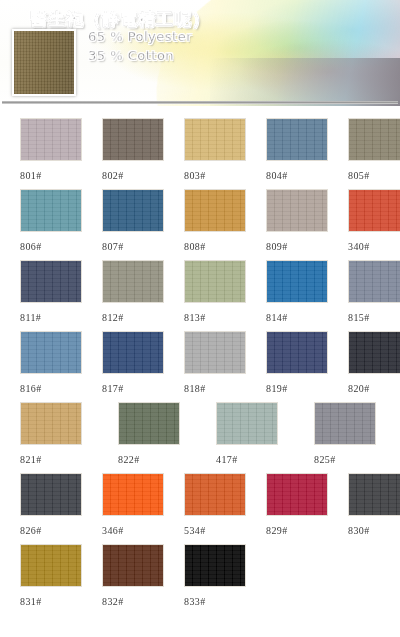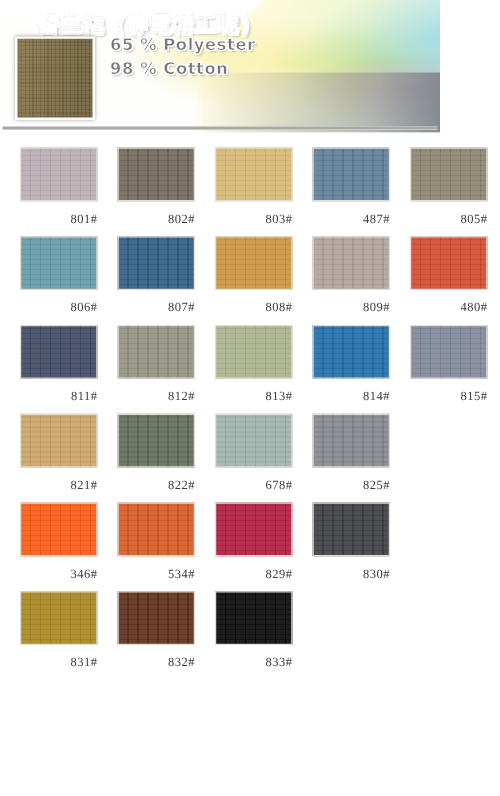--- a/index.html
+++ b/index.html
@@ -11,21 +11,21 @@
     width: 400px;
     height: 637px;
     font-family: "Liberation Serif", "DejaVu Serif", serif;
     overflow: hidden;
     position: relative;
   }
 
   
   .banner {
     position: relative;
-    width: 352px;
+    width: 400px;
     height: 106px;
     overflow: hidden;
     background: #ffffff;
   }
   .banner-bg {
     position: absolute;
     inset: 0;
     background:
       radial-gradient(ellipse 150px 55px at 352px 30px, rgba(120,200,235,0.55) 0%, rgba(120,200,235,0.0) 70%),
       radial-gradient(ellipse 130px 45px at 330px 72px, rgba(190,60,90,0.45) 0%, rgba(190,60,90,0.0) 72%),
@@ -102,21 +102,21 @@
       repeating-linear-gradient(90deg, rgba(0,0,0,0.08) 0 1px, rgba(255,255,255,0.05) 1px 3px),
       repeating-linear-gradient(0deg, rgba(0,0,0,0.05) 0 1px, rgba(255,255,255,0.04) 1px 3px),
       linear-gradient(100deg, #89764c 0%, #7a6840 55%, #6e5f3c 100%);
     box-sizing: border-box;
   }
 
   .spec {
     position: absolute;
     left: 88px;
     font-family: "DejaVu Sans", sans-serif;
-    font-weight: bold;
+    font-weight: normal;
     color: #76767a;
     white-space: nowrap;
     -webkit-text-stroke: 0.5px #ffffff;
     text-shadow:
        1px 1px 0 #ffffff,
       -1px 1px 0 #ffffff,
        1px -1px 0 #ffffff,
       -1px -1px 0 #ffffff,
        1.5px 1.5px 1.5px rgba(130,130,130,0.5);
   }
@@ -133,21 +133,22 @@
     width: 400px;
   }
   .row {
     display: flex;
     height: 71px;
   }
   .cell {
     width: 78px;
     display: flex;
     flex-direction: column;
-    align-items: flex-end;
+    align-items: flex-start;
+    padding-left: 20px;
   }
   .cell.empty { visibility: hidden; }
   .swatch {
     width: 62px;
     height: 43px;
     border: 1px solid #e2ded6;
     box-sizing: border-box;
     background-image:
       repeating-linear-gradient(90deg, rgba(255,255,255,0.07) 0 7px, rgba(0,0,0,0.055) 7px 8px),
       repeating-linear-gradient(0deg, rgba(255,255,255,0.04) 0 3px, rgba(0,0,0,0.035) 3px 4px);
@@ -166,21 +167,21 @@
 <div class="banner">
   <div class="banner-bg"></div>
   <div class="banner-swoosh"></div>
   <div class="banner-shade"></div>
 
   <div class="banner-title">醫生袍（静電精工呢）</div>
 
   <div class="fabric-chip" style="background-color: rgb(125, 107, 67);"></div>
 
   <div class="spec spec-1">65 % Polyester</div>
-  <div class="spec spec-2">98 % Cotton</div>
+  <div class="spec spec-2">35 % Cotton</div>
   <div class="spec spec-4">各種特殊行業</div>
 
   <div class="banner-rule"></div>
 </div>
 
 <div class="grid" id="swatch-grid">
     <div class="row">
       <div class="cell">
         <div class="swatch" style="background-color: rgb(183, 170, 176);"></div>
         <div class="swatch-label">801#</div>
@@ -188,21 +189,21 @@
       <div class="cell">
         <div class="swatch" style="background-color: rgb(111, 99, 88);"></div>
         <div class="swatch-label">802#</div>
       </div>
       <div class="cell">
         <div class="swatch" style="background-color: rgb(212, 181, 113);"></div>
         <div class="swatch-label">803#</div>
       </div>
       <div class="cell">
         <div class="swatch" style="background-color: rgb(91, 123, 150);"></div>
-        <div class="swatch-label">487#</div>
+        <div class="swatch-label">804#</div>
       </div>
       <div class="cell">
         <div class="swatch" style="background-color: rgb(135, 128, 106);"></div>
         <div class="swatch-label">805#</div>
       </div>
     </div>
     <div class="row">
       <div class="cell">
         <div class="swatch" style="background-color: rgb(95, 151, 164);"></div>
         <div class="swatch-label">806#</div>
@@ -214,21 +215,21 @@
       <div class="cell">
         <div class="swatch" style="background-color: rgb(200, 145, 60);"></div>
         <div class="swatch-label">808#</div>
       </div>
       <div class="cell">
         <div class="swatch" style="background-color: rgb(173, 160, 151);"></div>
         <div class="swatch-label">809#</div>
       </div>
       <div class="cell">
         <div class="swatch" style="background-color: rgb(210, 70, 44);"></div>
-        <div class="swatch-label">480#</div>
+        <div class="swatch-label">340#</div>
       </div>
     </div>
     <div class="row">
       <div class="cell">
         <div class="swatch" style="background-color: rgb(59, 69, 96);"></div>
         <div class="swatch-label">811#</div>
       </div>
       <div class="cell">
         <div class="swatch" style="background-color: rgb(144, 142, 125);"></div>
         <div class="swatch-label">812#</div>
@@ -241,38 +242,64 @@
         <div class="swatch" style="background-color: rgb(27, 106, 168);"></div>
         <div class="swatch-label">814#</div>
       </div>
       <div class="cell">
         <div class="swatch" style="background-color: rgb(123, 132, 151);"></div>
         <div class="swatch-label">815#</div>
       </div>
     </div>
     <div class="row">
       <div class="cell">
+        <div class="swatch" style="background-color: rgb(93, 135, 171);"></div>
+        <div class="swatch-label">816#</div>
+      </div>
+      <div class="cell">
+        <div class="swatch" style="background-color: rgb(43, 69, 115);"></div>
+        <div class="swatch-label">817#</div>
+      </div>
+      <div class="cell">
+        <div class="swatch" style="background-color: rgb(169, 169, 169);"></div>
+        <div class="swatch-label">818#</div>
+      </div>
+      <div class="cell">
+        <div class="swatch" style="background-color: rgb(51, 63, 106);"></div>
+        <div class="swatch-label">819#</div>
+      </div>
+      <div class="cell">
+        <div class="swatch" style="background-color: rgb(36, 38, 47);"></div>
+        <div class="swatch-label">820#</div>
+      </div>
+    </div>
+    <div class="row">
+      <div class="cell">
         <div class="swatch" style="background-color: rgb(201, 162, 99);"></div>
         <div class="swatch-label">821#</div>
       </div>
       <div class="cell">
         <div class="swatch" style="background-color: rgb(95, 107, 85);"></div>
         <div class="swatch-label">822#</div>
       </div>
       <div class="cell">
         <div class="swatch" style="background-color: rgb(158, 177, 171);"></div>
-        <div class="swatch-label">678#</div>
+        <div class="swatch-label">417#</div>
       </div>
       <div class="cell">
         <div class="swatch" style="background-color: rgb(132, 132, 141);"></div>
         <div class="swatch-label">825#</div>
       </div>
     </div>
     <div class="row">
       <div class="cell">
+        <div class="swatch" style="background-color: rgb(57, 60, 67);"></div>
+        <div class="swatch-label">826#</div>
+      </div>
+      <div class="cell">
         <div class="swatch" style="background-color: rgb(249, 86, 12);"></div>
         <div class="swatch-label">346#</div>
       </div>
       <div class="cell">
         <div class="swatch" style="background-color: rgb(212, 86, 31);"></div>
         <div class="swatch-label">534#</div>
       </div>
       <div class="cell">
         <div class="swatch" style="background-color: rgb(173, 21, 56);"></div>
         <div class="swatch-label">829#</div>

